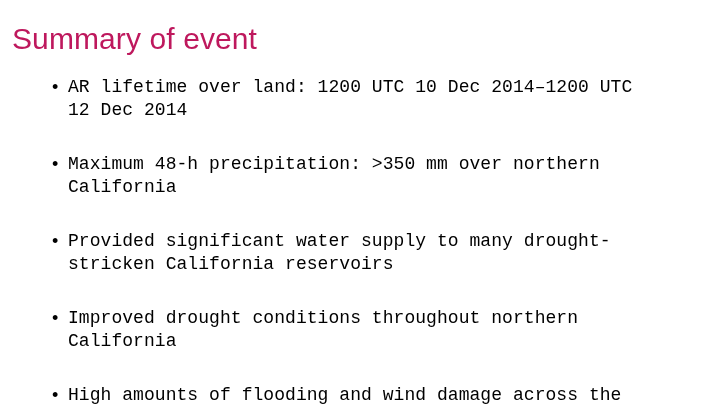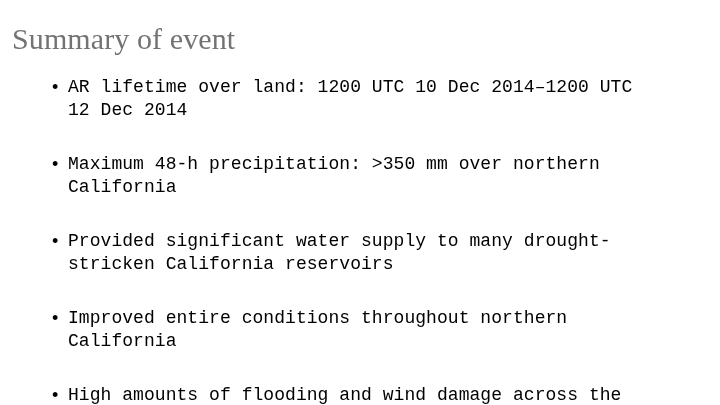--- a/index.html
+++ b/index.html
@@ -20,24 +20,23 @@
     box-sizing: border-box;
   }
   .slide-title {
     position: absolute;
     left: 12px;
     top: 20px;
     width: 690px;
     font-size: 30px;
     line-height: 38px;
     font-weight: 400;
-    color: #737373;
+    color: #be185d;
     letter-spacing: 0.1px;
     white-space: nowrap;
-    font-family: Liberation Serif, serif;
   }
   .body-placeholder {
     position: absolute;
     left: 50px;
     top: 76px;
     width: 610px;
   }
   .bullet-list {
     list-style: none;
     margin: 0;
@@ -88,21 +87,21 @@
         <span class="bullet-text">Maximum 48-h precipitation: &gt;350 mm over northern California</span>
       </li>
 
       <li class="bullet-item">
         <span class="bullet-marker">•</span>
         <span class="bullet-text">Provided significant water supply to many drought-stricken California reservoirs</span>
       </li>
 
       <li class="bullet-item">
         <span class="bullet-marker">•</span>
-        <span class="bullet-text">Improved entire conditions throughout northern California</span>
+        <span class="bullet-text">Improved drought conditions throughout northern California</span>
       </li>
 
       <li class="bullet-item">
         <span class="bullet-marker">•</span>
         <span class="bullet-text">High amounts of flooding and wind damage across the entire U.S. West Coast</span>
       </li>
 
     </ul>
   </div>
 

